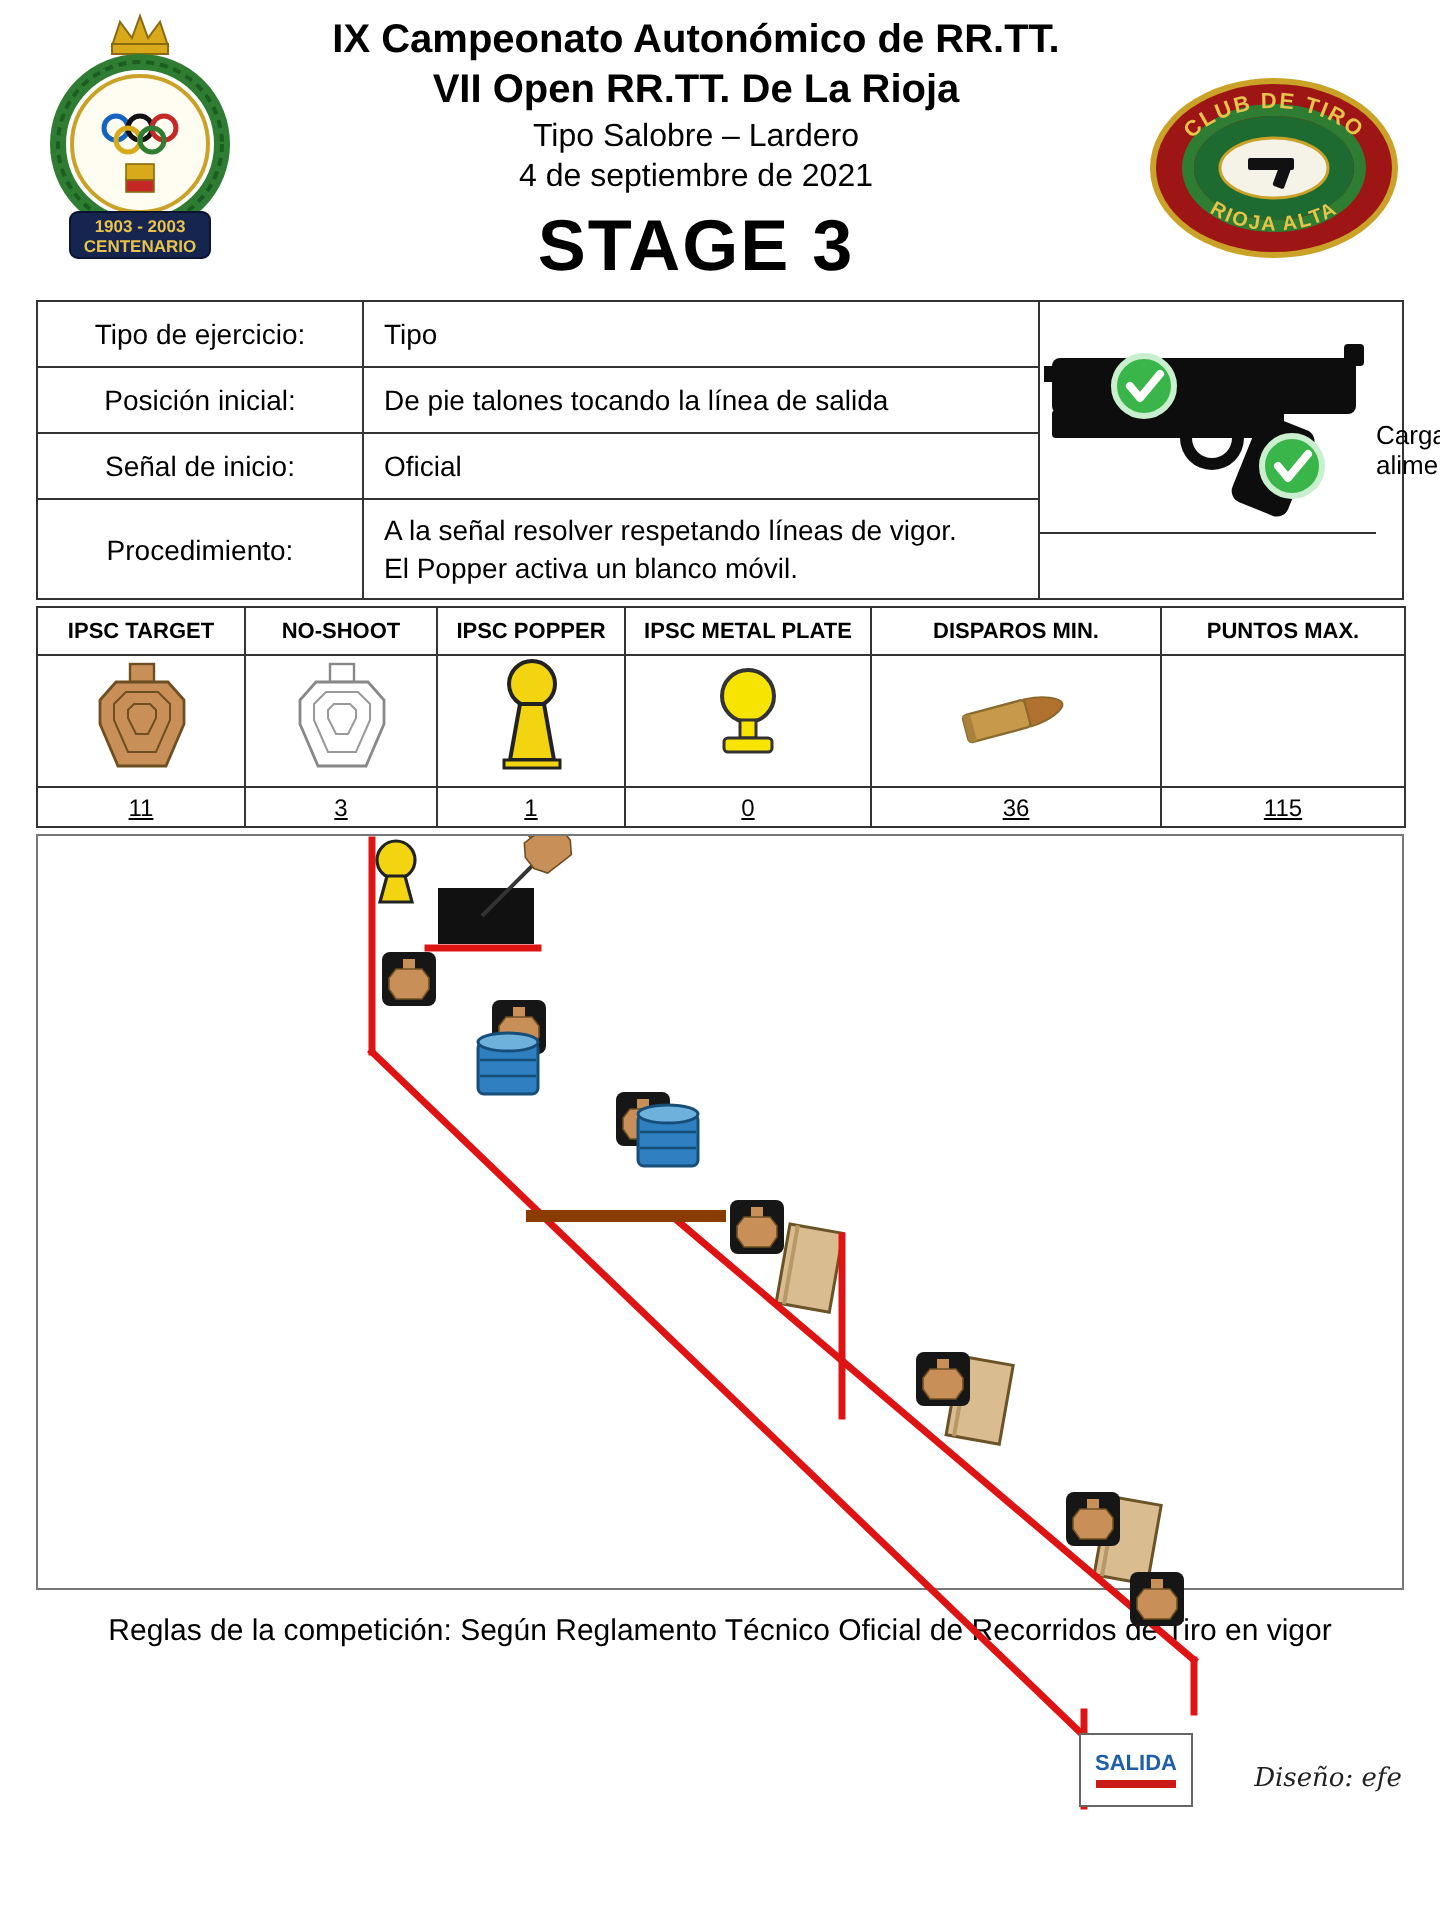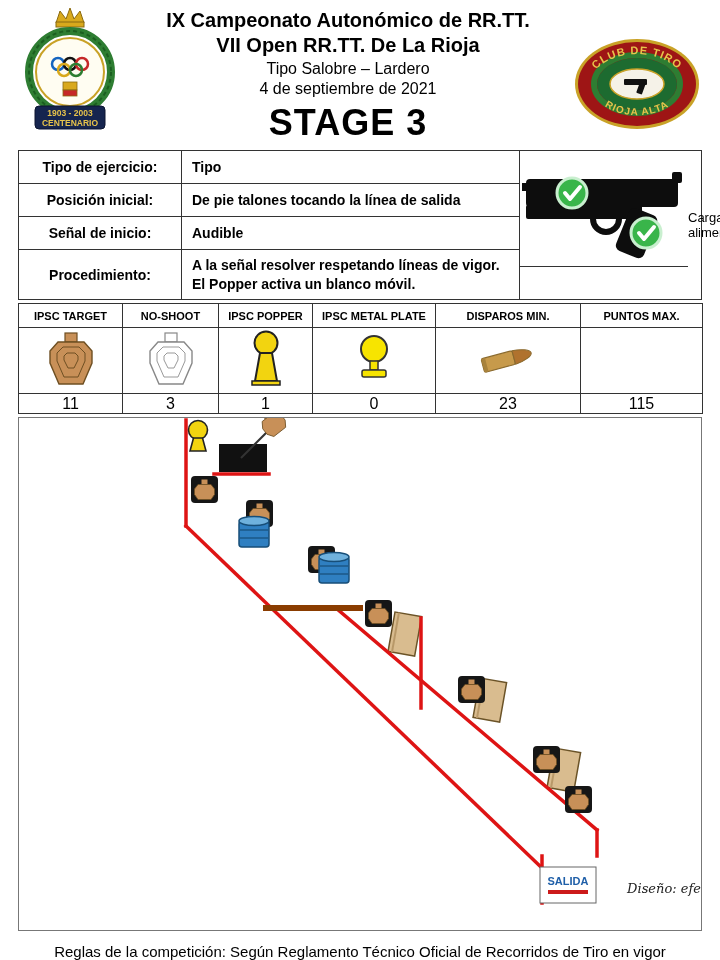--- a/index.html
+++ b/index.html
@@ -11,40 +11,40 @@
   .header { display: flex; align-items: flex-start; }
   .logo-left  { width: 104px; flex: 0 0 auto; }
   .logo-right { width: 128px; flex: 0 0 auto; padding-top: 32px; }
   .titles { flex: 1; text-align: center; padding-top: 2px; }
   .title1, .title2 { font-size: 20px; font-weight: bold; line-height: 1.25; }
   .venue, .date { font-size: 16px; margin-top: 2px; }
   .stage { font-size: 36px; font-weight: bold; margin-top: 4px; letter-spacing: 1px; }
 
   
   .info { display: flex; align-items: stretch; margin-top: 6px; }
-  .info-table { border-collapse: collapse; width: 502px; table-layout: fixed; font-weight: bold; }
+  .info-table { border-collapse: collapse; width: 502px; table-layout: fixed; }
   .info-table td { border: 1px solid #333; font-size: 14px; vertical-align: middle; }
   .info-table td.lbl { width: 163px; text-align: center; }
   .info-table td.val { padding-left: 10px; padding-right: 6px; }
   .row-s td { height: 33px; }
   .row-l td { height: 50px; }
   .proc { white-space: pre-line; line-height: 1.35; }
   .gun-col { width: 183px; margin-left: -1px; border: 1px solid #333; display: flex; flex-direction: row; }
   .gun-box { height: 116px; border-bottom: 1px solid #333; display: flex; align-items: center; justify-content: center; }
   .gun-cap { flex: 1; display: flex; align-items: center; justify-content: center; font-size: 13px; }
 
   
   .counts { border-collapse: collapse; margin-top: 3px; table-layout: fixed; width: 684px; }
   .counts th, .counts td { border: 1px solid #333; text-align: center; vertical-align: middle; }
   .counts th { font-size: 11px; height: 24px; }
   .counts .icon-row td { height: 66px; }
-  .counts .val-row td { font-size: 16px; height: 20px; }
+  .counts .val-row td { font-size: 12px; height: 20px; text-decoration: underline; }
 
   
-  .diagram { position: relative; margin-top: 3px; width: 684px; height: 514px; border: 1px solid #777; background: #fff; }
+  .diagram { position: relative; margin-top: 3px; width: 684px; height: 378px; border: 1px solid #777; background: #fff; }
   .diagram svg { display: block; }
 
   .footer { text-align: center; font-size: 15px; margin-top: 12px; }
 </style>
 </head>
 <body>
 
 <div class="page">
 
   <div class="header">
@@ -113,21 +113,21 @@
           <tr class="row-s">
         <td class="lbl">Tipo de ejercicio:</td>
         <td class="val">Tipo</td>
       </tr>
       <tr class="row-s">
         <td class="lbl">Posición inicial:</td>
         <td class="val">De pie talones tocando la línea de salida</td>
       </tr>
       <tr class="row-s">
         <td class="lbl">Señal de inicio:</td>
-        <td class="val">Audible</td>
+        <td class="val">Oficial</td>
       </tr>
       <tr class="row-l">
         <td class="lbl">Procedimiento:</td>
         <td class="val proc">A la señal resolver respetando líneas de vigor.
 El Popper activa un blanco móvil.</td>
       </tr>
     </tbody>
       </table>
 
     <div class="gun-col">
@@ -215,21 +215,21 @@
           </g>
         </svg>
       </td>
       <td></td>
     </tr>
     <tr class="val-row">
       <td>11</td>
       <td>3</td>
       <td>1</td>
       <td>0</td>
-      <td>23</td>
+      <td>36</td>
       <td>115</td>
     </tr>
   </tbody>
     </table>
 
   <div class="diagram">
     <svg width="682" height="491" viewBox="0 0 682 491">
       <defs>
         <g id="tgt-box">
           <rect x="0" y="0" width="27" height="27" rx="4" fill="#161616"></rect>

